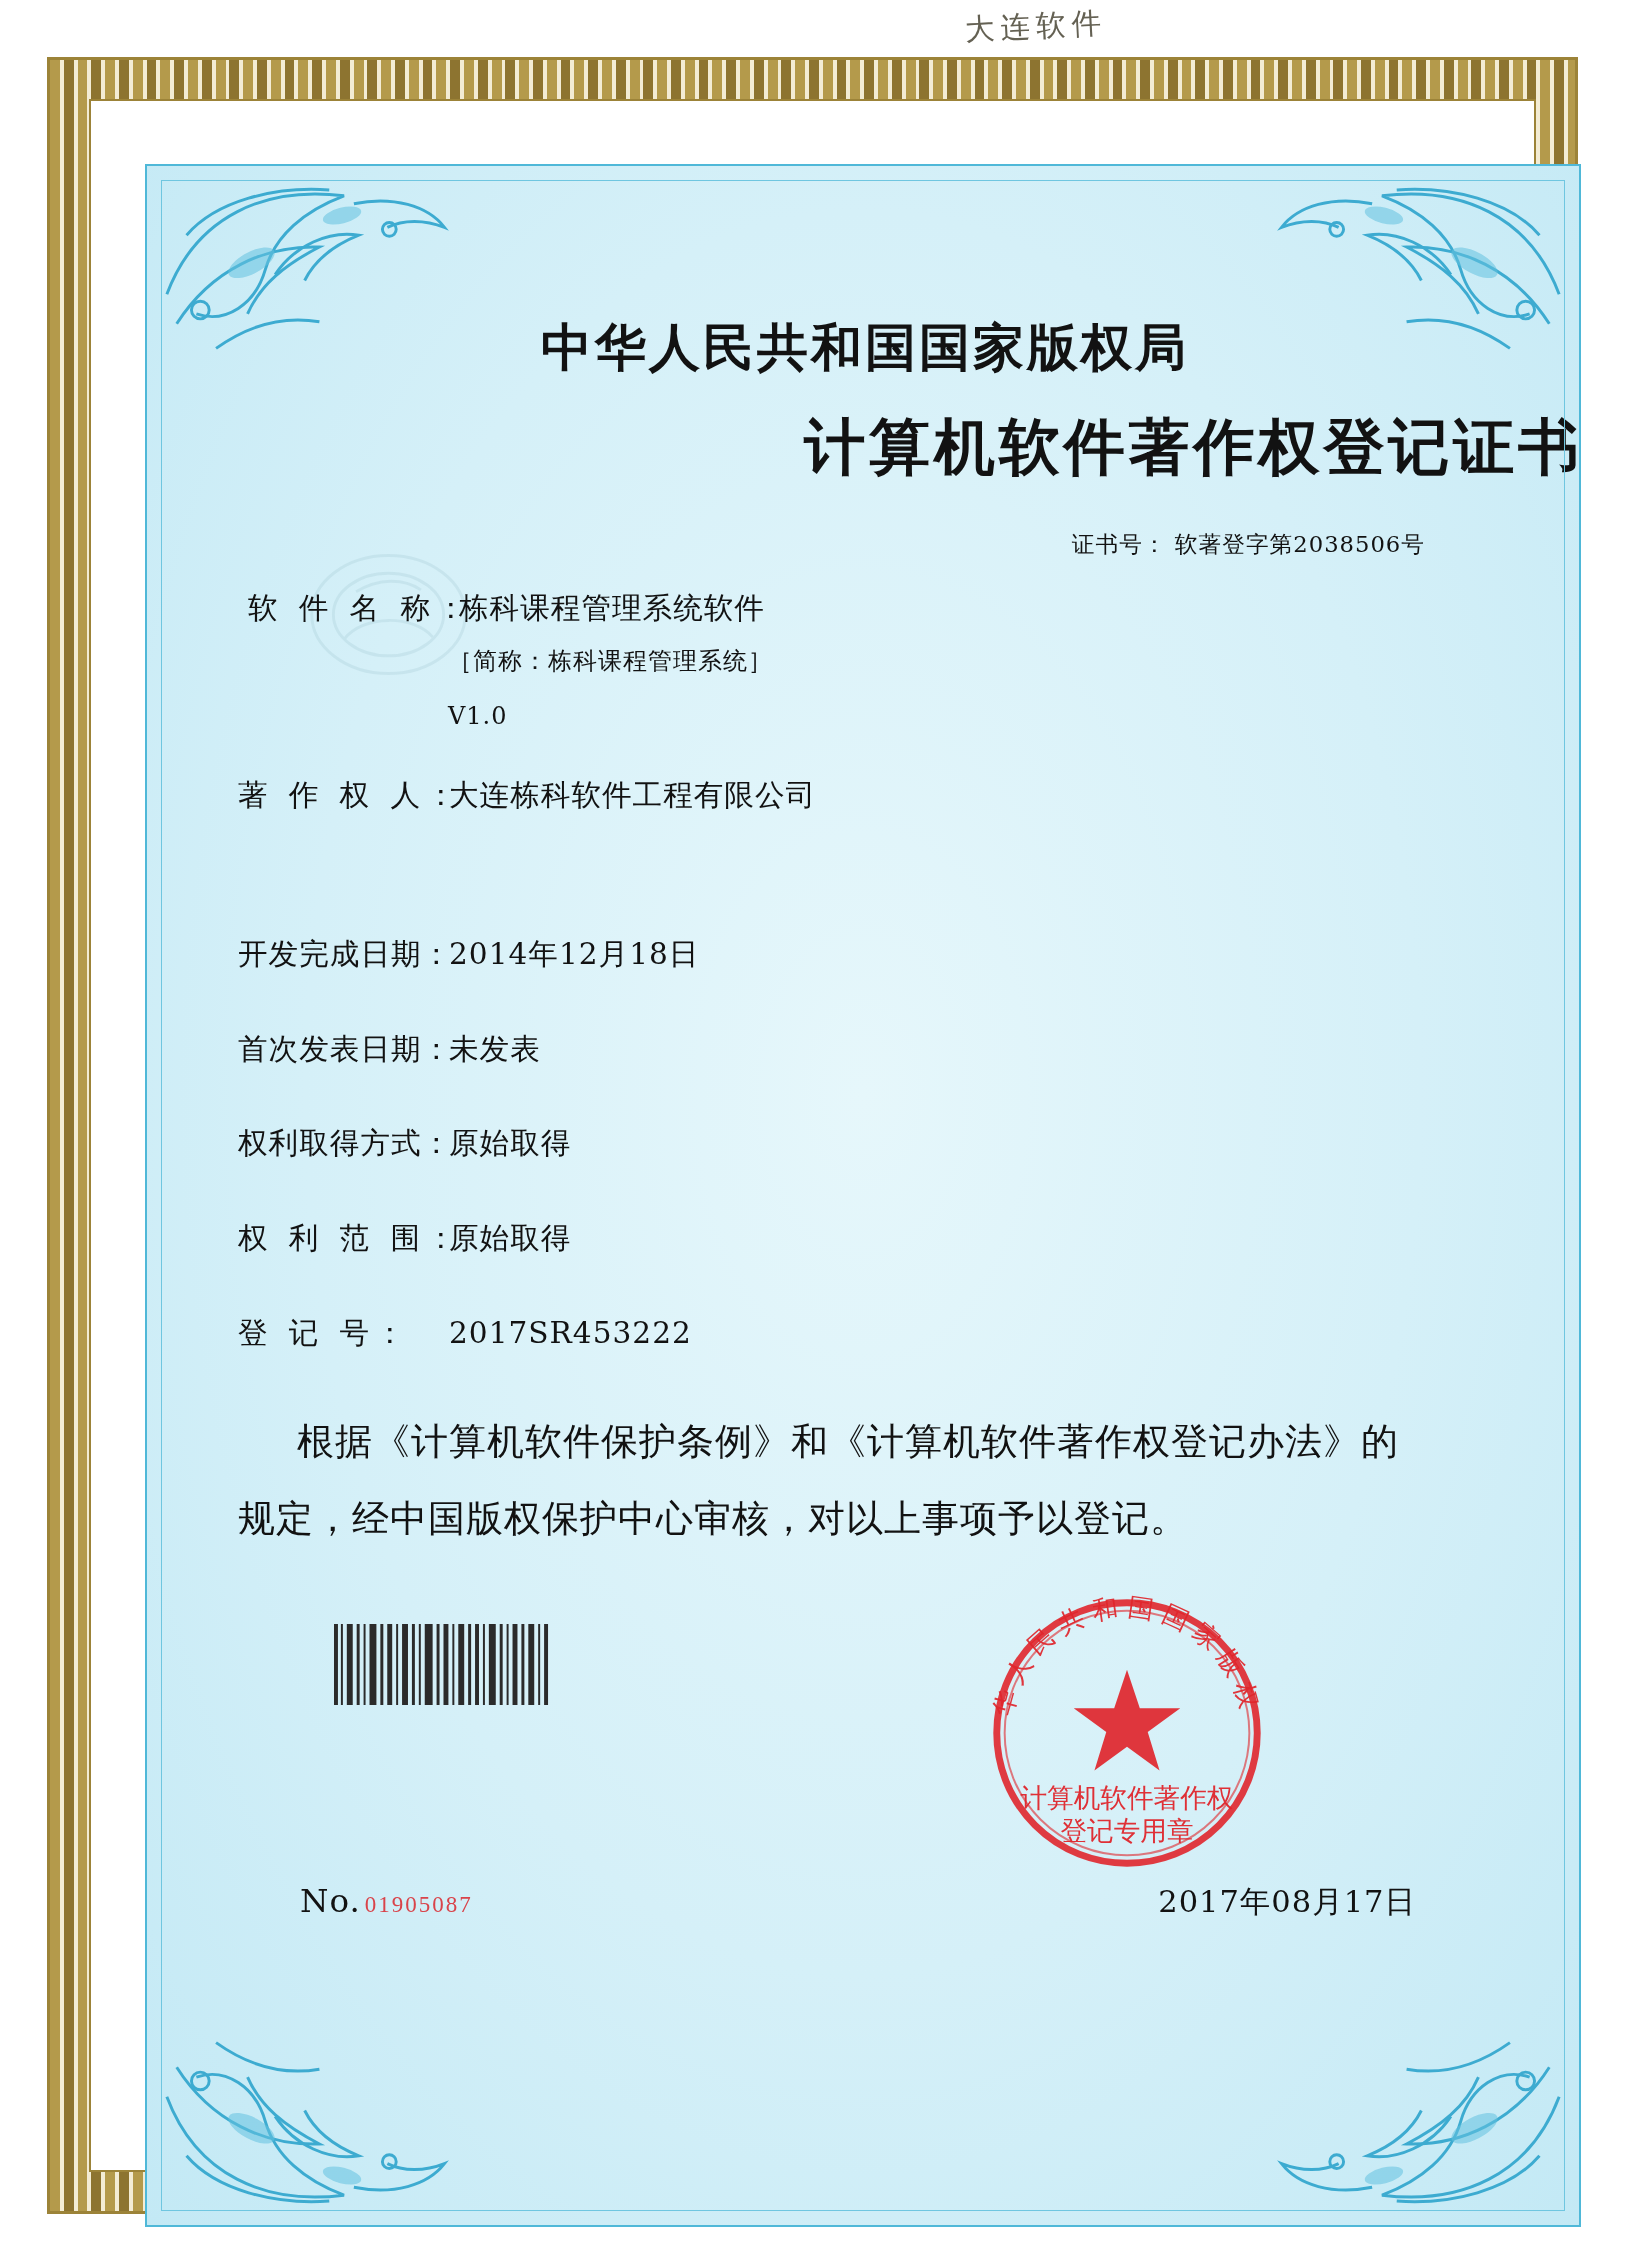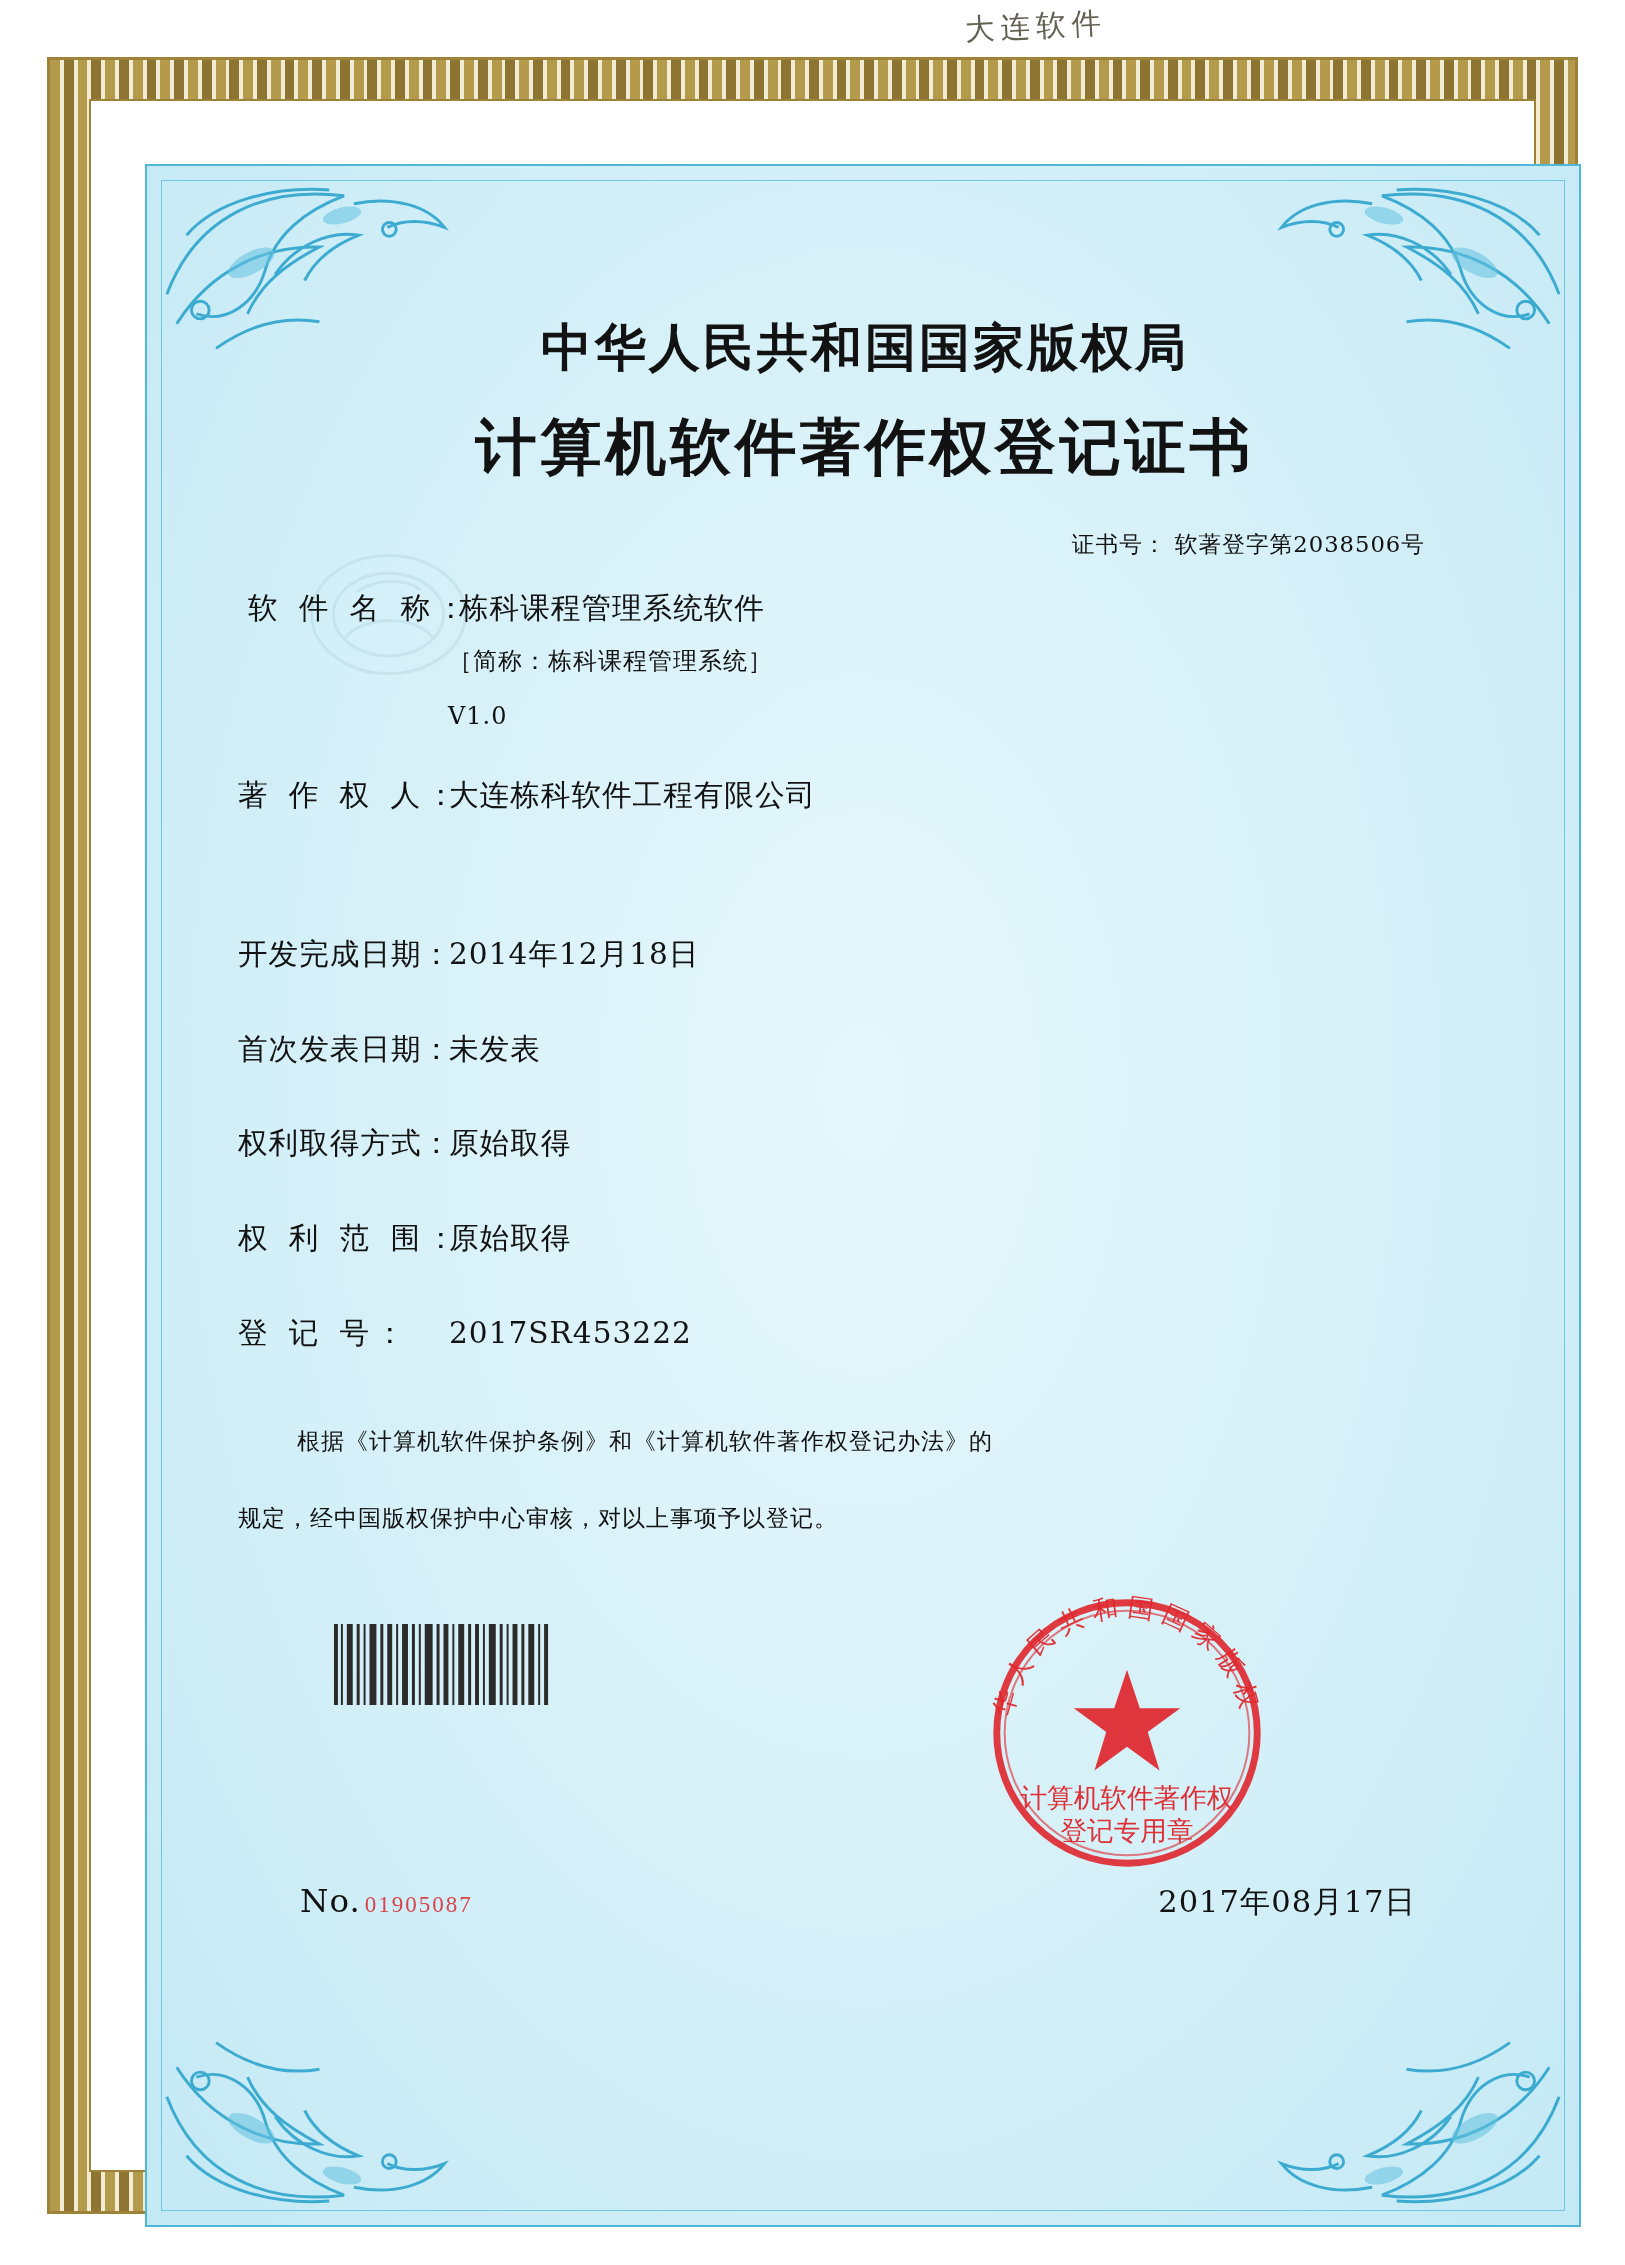--- a/index.html
+++ b/index.html
@@ -124,21 +124,21 @@
     text-align: center;
     font-family: "DejaVu Serif", serif;
     font-size: 51px;
     font-weight: bold;
     letter-spacing: 3px;
   }
   .title-sub {
     position: absolute;
     top: 241px;
     width: 100%;
-    text-align: center;
+    text-align: right;
     font-family: "DejaVu Serif", serif;
     font-size: 61px;
     font-weight: bold;
     letter-spacing: 3.9px;
   }
   .cert-no {
     position: absolute;
     top: 363px;
     right: 158px;
     font-family: "DejaVu Serif", serif;
@@ -168,21 +168,21 @@
     left: 301px;
     font-size: 24px;
     font-family: "DejaVu Serif", serif;
     letter-spacing: 1px;
   }
 
   .paragraph {
     position: absolute;
     left: 91px;
     width: 1271px;
-    font-size: 23px;
+    font-size: 37px;
     line-height: 77px;
     font-family: "DejaVu Serif", serif;
     letter-spacing: 1px;
   }
   .p-indent { text-indent: 59px; }
 
   
   .barcode {
     position: absolute;
     left: 187px;

